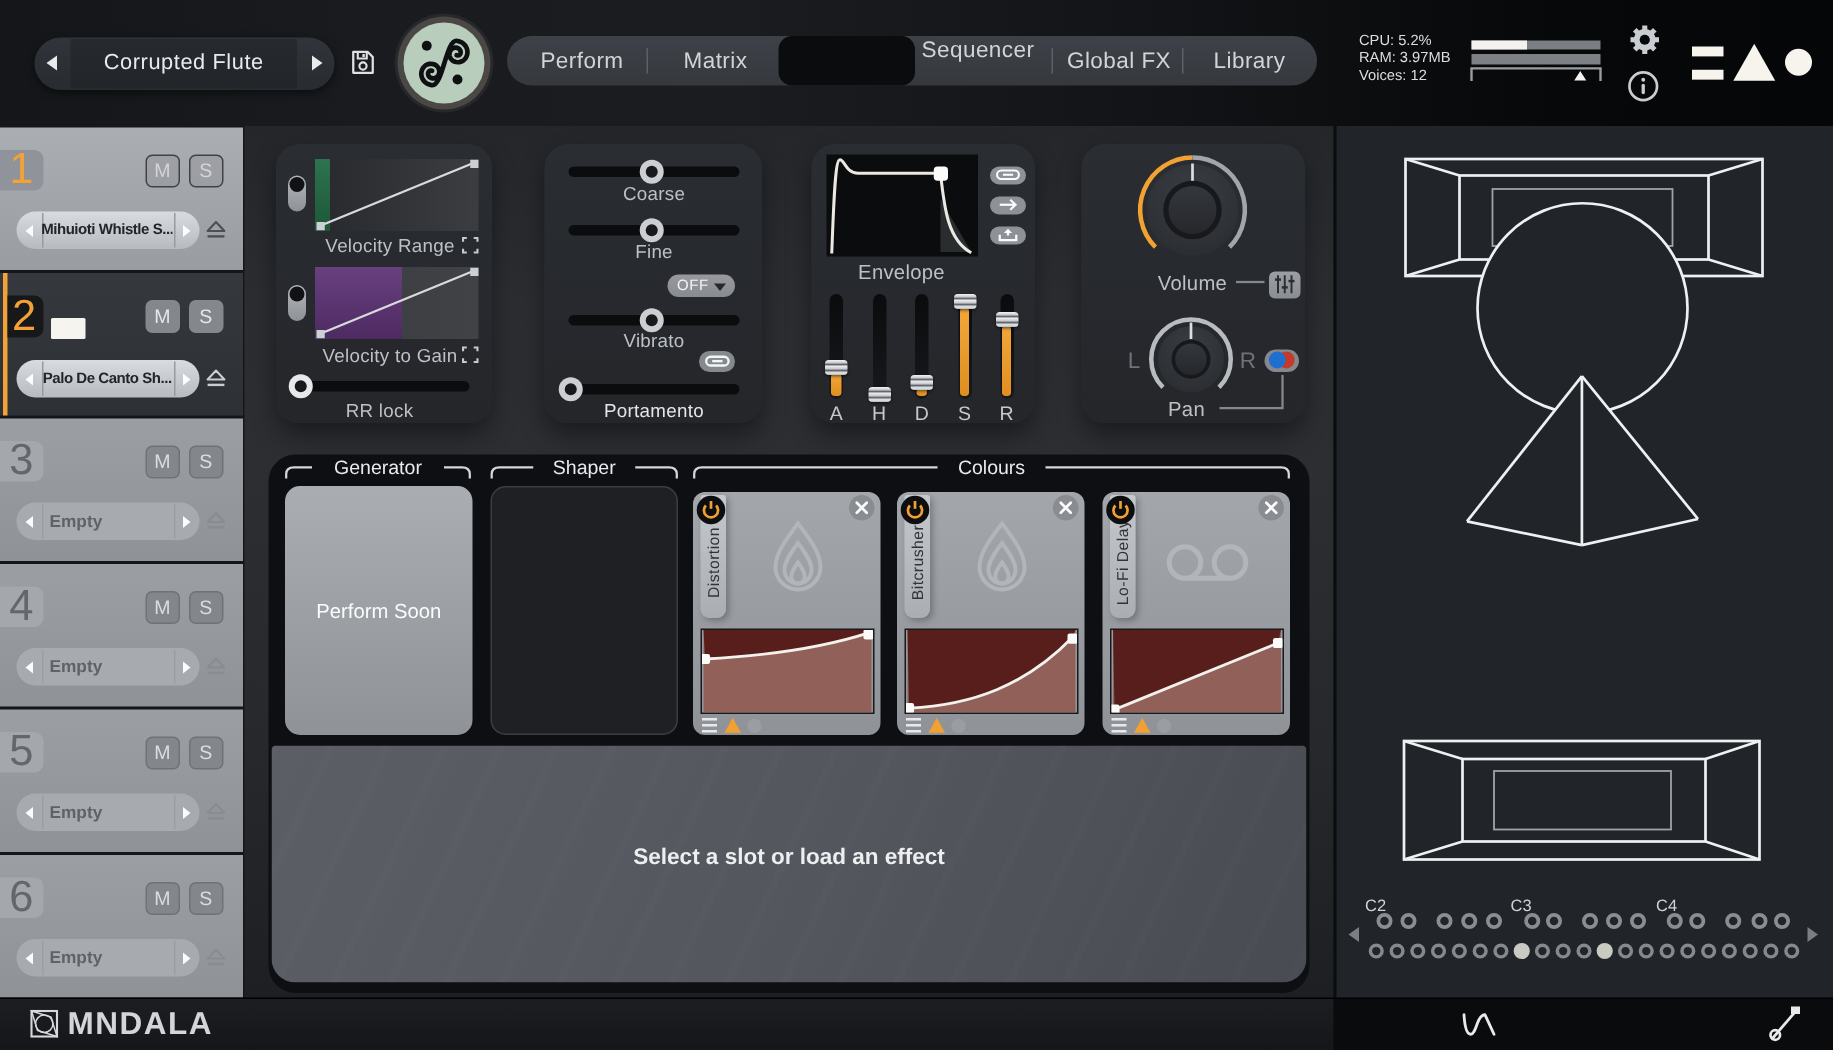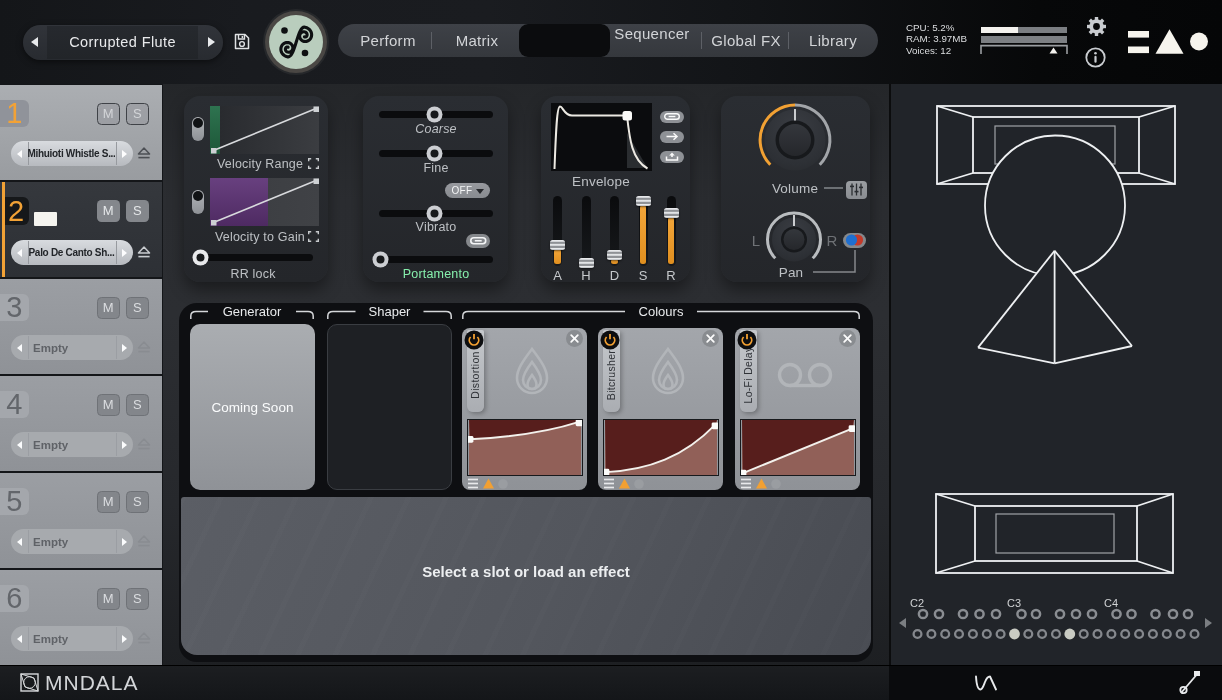--- a/index.html
+++ b/index.html
@@ -254,21 +254,21 @@
 <svg style="left:192px;top:249px" width="17" height="17">
       <circle cx="8.5" cy="8.5" r="8" fill="#e8e9eb"></circle>
       <circle cx="8.5" cy="8.5" r="4" fill="#17191b"></circle>
     </svg>
 <div class="t" style="left:193px;top:267px;width:120px;height:14px;color:#bdc0c4;font-size:12.5px;letter-spacing:.2px;">RR lock</div>
 <div class="" style="left:379px;top:111px;width:114px;height:7px;background:#0b0c0e;border-radius:3.5px;"></div>
     <svg style="left:425.5px;top:106px" width="17" height="17">
       <circle cx="8.5" cy="8.5" r="8" fill="#ccced2"></circle>
       <circle cx="8.5" cy="8.5" r="4" fill="#17191b"></circle>
     </svg>
-<div class="t" style="left:376px;top:121.5px;width:120px;height:14px;color:#bdc0c4;font-size:12.5px;letter-spacing:.2px;font-style:italic;">Coarse</div>
+<div class="t" style="left:376px;top:121.5px;width:120px;height:14px;color:#bdc0c4;font-size:12.5px;letter-spacing:.2px;">Coarse</div>
 <div class="" style="left:379px;top:150px;width:114px;height:7px;background:#0b0c0e;border-radius:3.5px;"></div>
     <svg style="left:425.5px;top:145px" width="17" height="17">
       <circle cx="8.5" cy="8.5" r="8" fill="#ccced2"></circle>
       <circle cx="8.5" cy="8.5" r="4" fill="#17191b"></circle>
     </svg>
 <div class="t" style="left:376px;top:160.5px;width:120px;height:14px;color:#bdc0c4;font-size:12.5px;letter-spacing:.2px;">Fine</div>
 <div class="" style="left:445px;top:183px;width:44.5px;height:14.5px;background:linear-gradient(180deg,#97999e,#888b90);border-radius:7.5px;"></div>
 <div class="t" style="left:447px;top:183px;width:30px;height:14px;color:#f4f5f6;font-size:10px;letter-spacing:.4px;">OFF</div>
 <svg style="left:476px;top:188.5px" width="8" height="6">
       <path d="M0 0 L8 0 L4 5 Z" fill="#26282c"></path>
@@ -282,21 +282,21 @@
 <div class="" style="left:466px;top:234px;width:23.5px;height:13.5px;background:#85888c;border-radius:7px;"></div>
 <svg style="left:469.5px;top:237px" width="16.5" height="7.5" viewBox="0 0 16.5 7.5">
       <rect x="0.8" y="0.8" width="14.9" height="5.9" rx="2.95" fill="none" stroke="#f4f5f6" stroke-width="1.6"></rect>
       <line x1="4.8" y1="3.75" x2="11.7" y2="3.75" stroke="#f4f5f6" stroke-width="1.6"></line>
     </svg>
 <div class="" style="left:379px;top:256px;width:114px;height:7px;background:#0b0c0e;border-radius:3.5px;"></div>
     <svg style="left:372.0px;top:251px" width="17" height="17">
       <circle cx="8.5" cy="8.5" r="8" fill="#ccced2"></circle>
       <circle cx="8.5" cy="8.5" r="4" fill="#17191b"></circle>
     </svg>
-<div class="t" style="left:376px;top:266.5px;width:120px;height:14px;color:#86efac;font-size:12.5px;letter-spacing:.2px;">Portamento</div>
+<div class="t" style="left:376px;top:266.5px;width:120px;height:14px;color:#e5e5e5;font-size:12.5px;letter-spacing:.2px;">Portamento</div>
 <div class="" style="left:551px;top:103px;width:101px;height:68px;background:#0b0c0e;"></div>
 <svg style="left:551px;top:103px" width="101" height="68">
 <path d="M 76 30 L 96.5 65 L 76 65 Z" fill="#45484d" opacity="0.55"></path>
 <path d="M 3.5 66 C 5 25 6 3.5 9 3.5 C 12 3.5 13 12.5 21 12.5 L 76 12.5 C 78.5 36 81 57 96.5 65.5" fill="none" stroke="#ece9e2" stroke-width="2"></path>
 <rect x="71.5" y="8" width="9.5" height="9.5" rx="2.5" fill="#fbfbf9"></rect>
 </svg>
 <div class="" style="left:660px;top:110.5px;width:24px;height:12px;background:#8e9196;border-radius:6px;"></div>
 <svg style="left:664px;top:113px" width="16" height="7" viewBox="0 0 16 7">
       <rect x="0.7" y="0.7" width="14.6" height="5.6" rx="2.8" fill="none" stroke="#fafbfb" stroke-width="1.4"></rect>
       <line x1="4.6" y1="3.5" x2="11.4" y2="3.5" stroke="#fafbfb" stroke-width="1.4"></line>
@@ -390,21 +390,21 @@
 <path d="M 0.8 11 L 0.8 8 Q 0.8 3.5 6 3.5 L 28.5 3.5" fill="none" stroke="#d5d7da" stroke-width="1.5"></path>
 <path d="M 96.5 3.5 L 119 3.5 Q 124.2 3.5 124.2 8 L 124.2 11" fill="none" stroke="#d5d7da" stroke-width="1.5"></path>
 </svg>
     <div class="t" style="left:319.5px;top:304px;width:140px;height:14px;color:#e8eaec;font-size:13px;">Shaper</div>
 <svg style="left:462px;top:308px" width="398" height="12" viewBox="0 0 398 12">
 <path d="M 0.8 11 L 0.8 8 Q 0.8 3.5 6 3.5 L 163.0 3.5" fill="none" stroke="#d5d7da" stroke-width="1.5"></path>
 <path d="M 235.0 3.5 L 392 3.5 Q 397.2 3.5 397.2 8 L 397.2 11" fill="none" stroke="#d5d7da" stroke-width="1.5"></path>
 </svg>
     <div class="t" style="left:591px;top:304px;width:140px;height:14px;color:#e8eaec;font-size:13px;">Colours</div>
 <div class="" style="left:190px;top:324px;width:125px;height:166px;background:linear-gradient(180deg,#aaadb1,#8f9297);border-radius:10px;"></div>
-<div class="t" style="left:190px;top:324px;width:125px;height:166px;color:#fbfcfd;font-size:13.5px;">Coming Soon</div>
+<div class="t" style="left:190px;top:324px;width:125px;height:166px;color:#fbfcfd;font-size:13.5px;">Perform Soon</div>
 <div class="" style="left:327px;top:324px;width:125px;height:166px;background:#1e2024;border:1px solid #3a3d42;border-radius:10px;"></div>
 <div class="" style="left:462px;top:328px;width:125px;height:162px;background:linear-gradient(180deg,#a3a6ab,#8f9297);border-radius:8px;"></div>
 <svg style="left:466.5px;top:419px;overflow:hidden;border:1.5px solid #17191c" width="116" height="57" viewBox="0 0 116 57">
 <rect x="0" y="0" width="116" height="57" fill="#916058"></rect>
 <path d="M 1 20 C 40 18 80 13 114 2 L 116 0 L 0 0 Z" fill="#571e1c"></path>
 <path d="M 1 20 C 40 18 80 13 114 2" fill="none" stroke="#f3f1ec" stroke-width="2"></path>
 <rect x="-2.5" y="16.5" width="7" height="7" rx="1.5" fill="#fbfbf9"></rect>
 <rect x="110.5" y="-0.5" width="7" height="7" rx="1.5" fill="#fbfbf9"></rect>
 </svg>
 <div class="" style="left:466.5px;top:330px;width:17px;height:82px;background:linear-gradient(180deg,#c5c8cc,#aaadb2);border-radius:2px 2px 6px 6px;box-shadow:2px 2px 4px rgba(0,0,0,.25);"></div>
@@ -598,21 +598,21 @@
       <path d="M 316 22 L 323 27 L 316 32 Z" fill="#7b7e82"></path>
     </svg>
 <div class="" style="left:0px;top:665px;width:1222px;height:1px;background:#000;"></div>
 <div class="" style="left:0px;top:666px;width:889px;height:34px;background:linear-gradient(180deg,#1c1e21,#141619);"></div>
 <div class="" style="left:889px;top:666px;width:333px;height:34px;background:#0a0b0d;"></div>
 <svg style="left:20px;top:673px" width="19" height="19" viewBox="0 0 19 19">
 <rect x="1" y="1" width="17" height="17" fill="none" stroke="#d6d8da" stroke-width="1.4"></rect>
 <circle cx="9.5" cy="9.5" r="5.8" fill="none" stroke="#d6d8da" stroke-width="1"></circle>
 <path d="M1 1 L14 5 L18 18 L5 14 Z" fill="none" stroke="#d6d8da" stroke-width="1"></path>
 </svg>
-<div class="tl" style="left:45px;top:666px;height:34px;color:#d3d5d8;font-size:21px;font-weight:400;letter-spacing:1px;">MNDALA</div>
+<div class="tl" style="left:45px;top:666px;height:34px;color:#d3d5d8;font-size:21px;font-weight:700;letter-spacing:1px;">MNDALA</div>
 <svg style="left:975px;top:675px" width="22" height="16" viewBox="0 0 22 16">
 <path d="M 1 1.5 C 1.5 10 3 14.5 5.5 14.5 C 7.5 14.5 8.5 11 10 7 C 11.5 3 13 1.5 15 1.5 L 21 14.5" fill="none" stroke="#e8eaec" stroke-width="1.9" stroke-linecap="round" stroke-linejoin="round"></path>
 </svg>
 <svg style="left:1178px;top:669px" width="26" height="27" viewBox="0 0 26 27">
 <line x1="3" y1="24" x2="21" y2="3" stroke="#e8eaec" stroke-width="1.8"></line>
 <circle cx="5.5" cy="21" r="3.2" fill="none" stroke="#e8eaec" stroke-width="1.8"></circle>
 <rect x="16" y="2" width="6" height="5" fill="#e8eaec"></rect>
 </svg>
 </div>
 </body></html>

